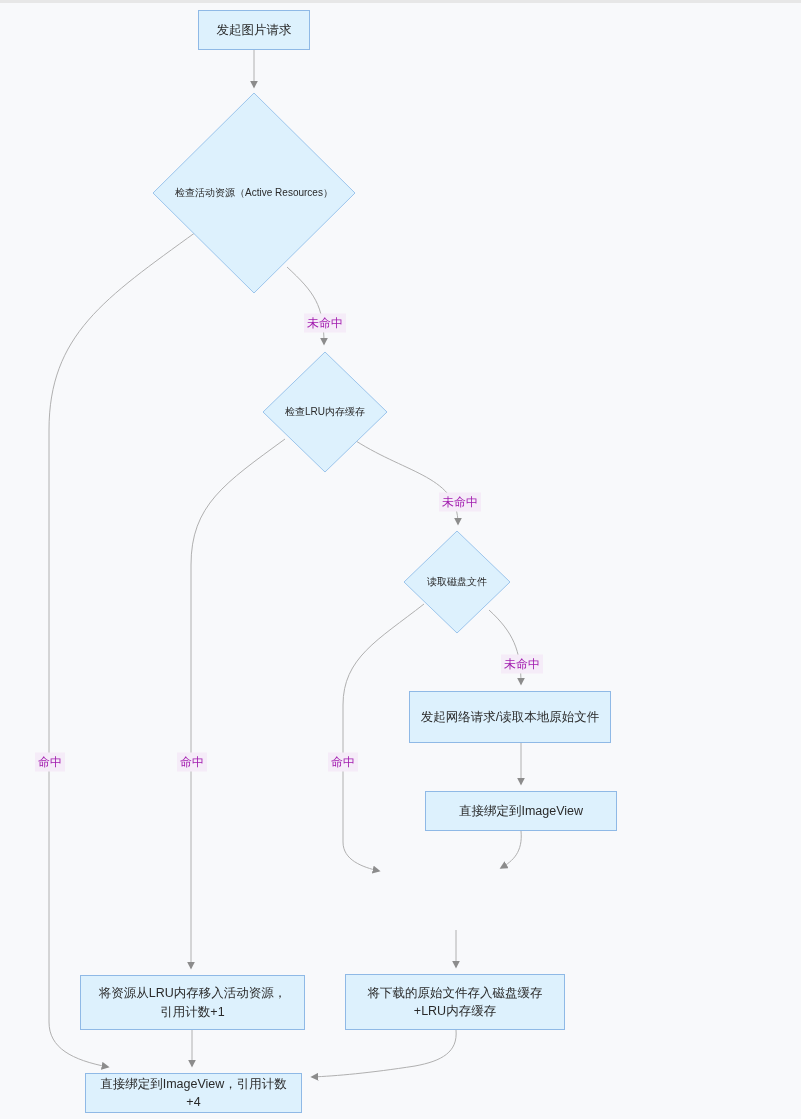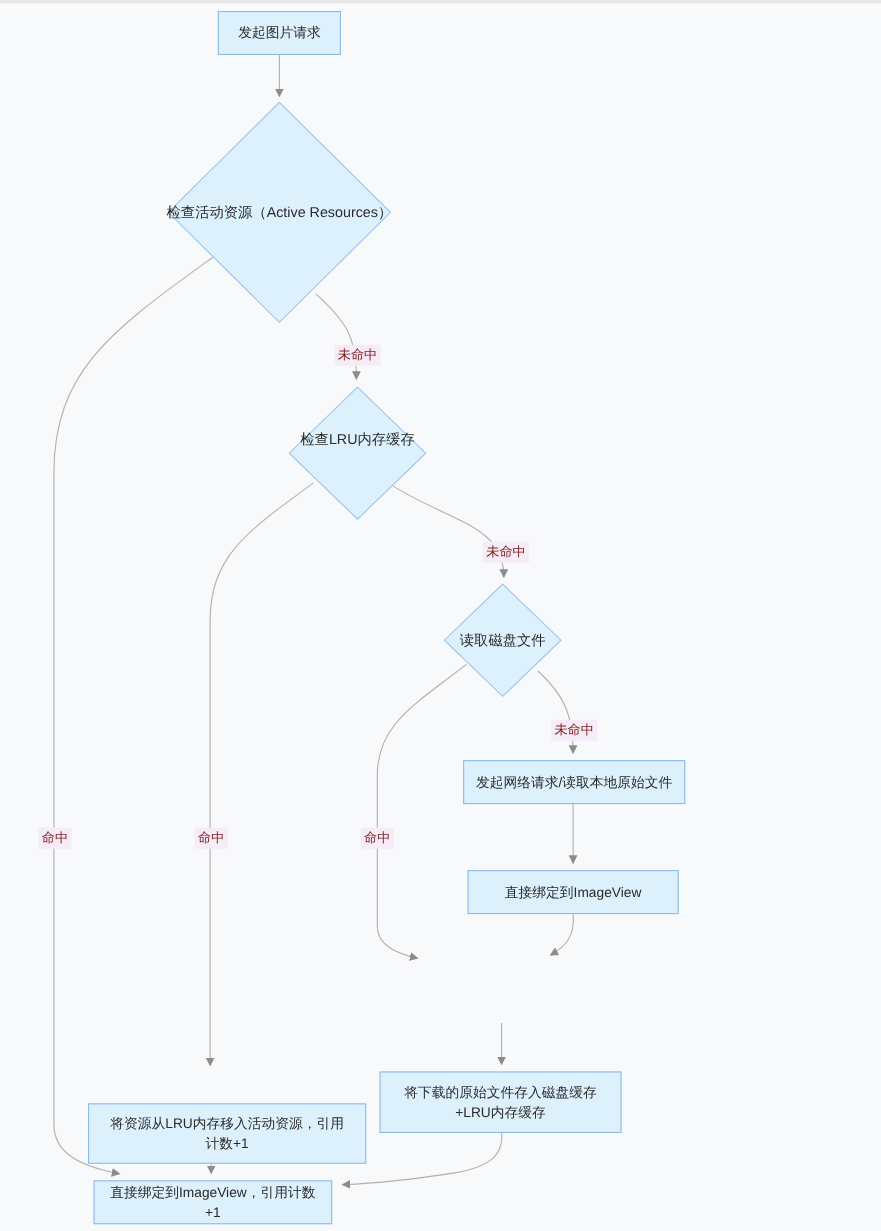--- a/index.html
+++ b/index.html
@@ -20,26 +20,26 @@
     box-sizing:border-box;
     background:#ddf1fd;
     border:1px solid #8fb9e6;
     display:flex;align-items:center;justify-content:center;
     text-align:center;
     font-size:12.5px;line-height:1.45;color:#2a2a2a;
     padding:0 10px;
   }
   .diamond-label{
     position:absolute;transform:translate(-50%,-50%);
-    font-size:13px;color:#2a2a2a;white-space:nowrap;text-align:center;
+    font-size:10px;color:#2a2a2a;white-space:nowrap;text-align:center;
   }
   .edge-label{
     position:absolute;transform:translate(-50%,-50%);
     background:#f5ecf8;
-    font-size:12px;color:#7f1d1d;
+    font-size:12px;color:#a21caf;
     padding:1px 3px;white-space:nowrap;
   }
 </style>
 </head>
 <body>
 
 <div class="canvas">
   <div class="top-divider"></div>
 
   <svg class="layer" width="801" height="1119" viewBox="0 0 801 1119">
@@ -66,33 +66,33 @@
 
     <g fill="#ddf1fd" stroke="#9cc5ec" stroke-width="1">
       <polygon points="254,93 355,193 254,293 153,193"></polygon>
       <polygon points="325,352 387,412 325,472 263,412"></polygon>
       <polygon points="457,531 510,582 457,633 404,582"></polygon>
     </g>
   </svg>
 
   <div class="node" style="left:198px;top:10px;width:112px;height:40px;">发起图片请求</div>
 
-  <div class="node" style="left:421px;top:691px;width:202px;height:40px;">发起网络请求/读取本地原始文件</div>
+  <div class="node" style="left:409px;top:691px;width:202px;height:52px;">发起网络请求/读取本地原始文件</div>
 
   <div class="node" style="left:425px;top:791px;width:192px;height:40px;">直接绑定到ImageView</div>
 
 
   <div class="node" style="left:345px;top:974px;width:220px;height:56px;">将下载的原始文件存入磁盘缓存+LRU内存缓存</div>
 
-  <div class="node" style="left:80px;top:975px;width:253px;height:55px;padding:2px 14px;margin-top:28px;">将资源从LRU内存移入活动资源，引用计数+1</div>
+  <div class="node" style="left:80px;top:975px;width:225px;height:55px;padding:2px 14px;">将资源从LRU内存移入活动资源，引用计数+1</div>
 
-  <div class="node" style="left:85px;top:1073px;width:217px;height:40px;">直接绑定到ImageView，引用计数+1</div>
+  <div class="node" style="left:85px;top:1073px;width:217px;height:40px;">直接绑定到ImageView，引用计数+4</div>
 
   <div class="diamond-label" style="left:254px;top:193px;">检查活动资源（Active Resources）</div>
-  <div class="diamond-label" style="left:325px;top:400px;">检查LRU内存缓存</div>
+  <div class="diamond-label" style="left:325px;top:412px;">检查LRU内存缓存</div>
   <div class="diamond-label" style="left:457px;top:582px;">读取磁盘文件</div>
 
   <div class="edge-label" style="left:325px;top:323px;">未命中</div>
   <div class="edge-label" style="left:460px;top:502px;">未命中</div>
   <div class="edge-label" style="left:522px;top:664px;">未命中</div>
   <div class="edge-label" style="left:50px;top:762px;">命中</div>
   <div class="edge-label" style="left:192px;top:762px;">命中</div>
   <div class="edge-label" style="left:343px;top:762px;">命中</div>
 </div>
 

